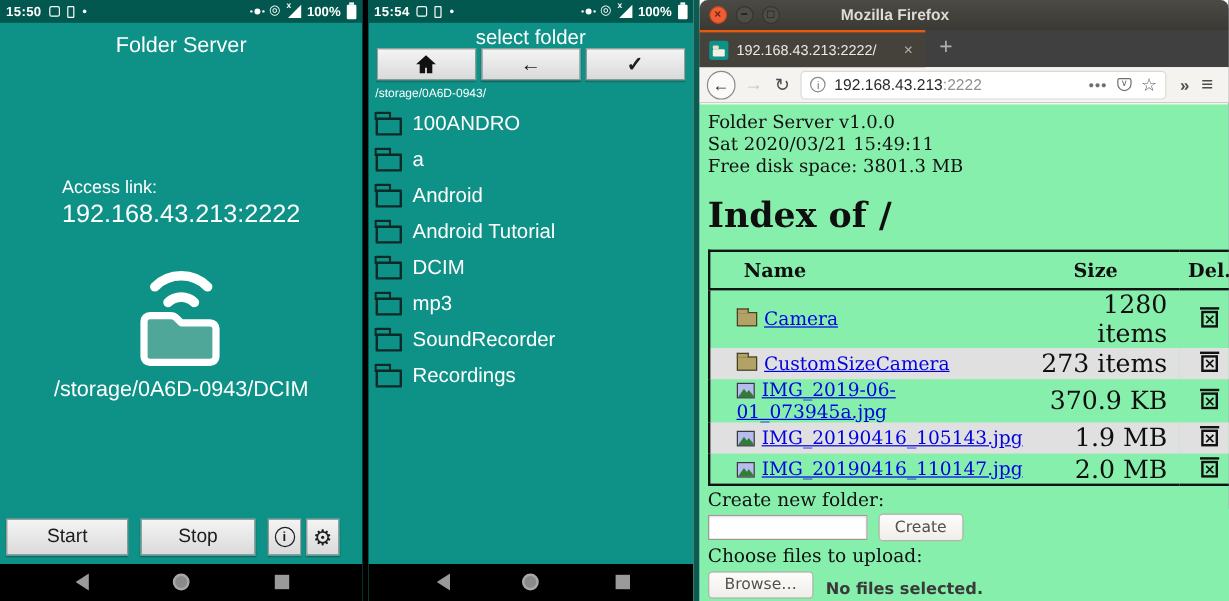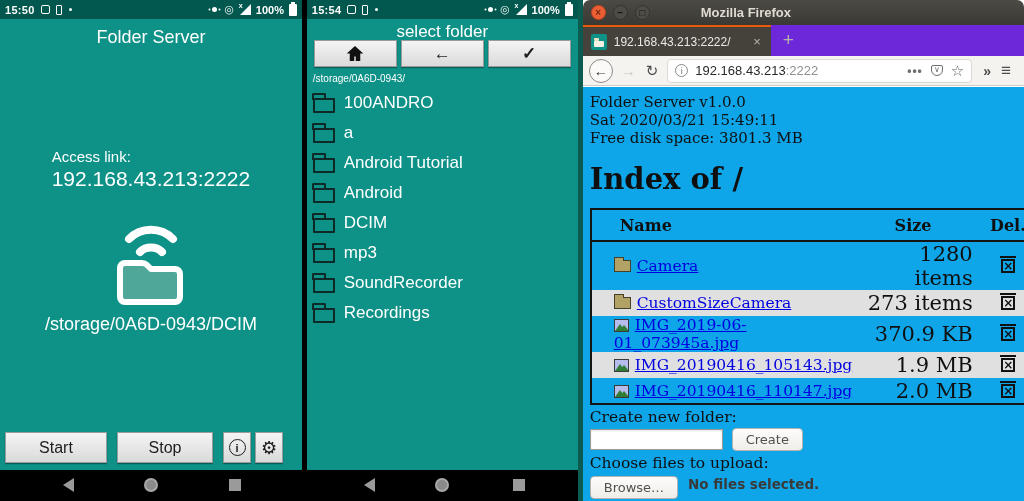--- a/index.html
+++ b/index.html
@@ -63,21 +63,21 @@
 
   
   .p-ff { width:461px; position:relative; height:501px; background:#fff; border-left:5px solid #0c5b50; }
   .ff-titlebar { height:25px; background:linear-gradient(#4c4a45,#3b3934); border-radius:7px 7px 0 0;
                  display:flex; align-items:center; padding:0 8px; }
   .wbtn { width:15px; height:15px; border-radius:50%; margin-right:7px; display:flex; align-items:center; justify-content:center;
           font-size:10px; line-height:10px; font-weight:bold; }
   .wbtn.close { background:#ec5f35; border:1px solid #c2431c; color:#74270e; }
   .wbtn.min, .wbtn.max { background:#4e4c46; border:1px solid #36342f; color:#17150f; }
   .wtitle { color:#dfdbd2; font-size:13px; font-weight:bold; margin-left:44px; }
-  .ff-tabbar { height:31px; background:#6d28d9; display:flex; }
+  .ff-tabbar { height:31px; background:#404040; display:flex; }
   .ff-tab { width:188px; background:#45423c; border-top:2px solid #e8590c; display:flex; align-items:center; padding:0 8px; }
   .fav { position:relative; width:16px; height:16px; background:#0e9187; border-radius:2px; flex:0 0 auto; }
   .fav::before { content:""; position:absolute; left:3px; top:7px; width:10px; height:6px; background:#f5f2e4; border-radius:1px; }
   .fav::after { content:""; position:absolute; left:3px; top:4px; width:5px; height:3px; background:#e7e0c2; border-radius:1px; }
   .tab-label { color:#ece9e4; font-size:12px; margin-left:7px; white-space:nowrap; overflow:hidden; flex:1; }
   .tab-close { color:#b5b2ac; font-size:13px; padding:0 2px; cursor:default; }
   .newtab { color:#b5b2ac; font-size:19px; line-height:29px; padding:0 12px; }
   .ff-navbar { height:30px; background:#f5f3f0; border-bottom:1px solid #cfccc6; display:flex; align-items:center; padding:0 6px; }
   .nav-ico { color:#4d4d4d; font-size:15px; margin:0 5px; }
   .back-circ { width:24px; height:24px; border:1.5px solid #8c8a86; border-radius:50%; background:#fbfaf9;
@@ -90,21 +90,21 @@
   .url-port { color:#909090; }
   .url-right { margin-left:auto; display:flex; align-items:center; gap:8px; }
   .dots { color:#6f6f6f; font-size:12px; letter-spacing:1px; font-weight:bold; }
   .pocket { width:12px; height:11px; border:1.5px solid #6f6f6f; border-radius:2px 2px 6px 6px; color:#6f6f6f;
             font-size:8px; line-height:7px; text-align:center; }
   .star { color:#5c5c5c; font-size:15px; }
   .chev { color:#4d4d4d; font-size:14px; font-weight:bold; margin:0 7px; }
   .hamb { color:#4d4d4d; font-size:17px; margin:0 7px 0 3px; }
 
   
-  .ff-content { position:absolute; top:87px; bottom:0; left:0; right:0; background:#0ea5e9; padding:6px 8px 0 7px;
+  .ff-content { position:absolute; top:87px; bottom:0; left:0; right:0; background:#86efac; padding:6px 8px 0 7px;
                 font-family:"DejaVu Serif","Liberation Serif",serif; color:#0f0f0f; }
   .info-line { font-size:15px; line-height:18px; }
   .idx-h1 { font-size:29px; font-weight:bold; margin-top:15px; }
   table.idx { border-collapse:collapse; width:446px; margin-top:12px; border:2px solid #141414; }
   table.idx thead th { font-size:16px; font-weight:bold; height:32px; border-bottom:2px solid #141414; }
   th.h-name { text-align:left; padding-left:28px; }
   th.h-size { padding-right:22px; }
   th.h-del { text-align:right; padding-right:8px; width:52px; }
   table.idx tbody tr { height:26px; }
   table.idx tbody tr:nth-child(even) { background:#e0e0e0; }
@@ -120,21 +120,21 @@
   .trash { position:relative; display:inline-block; width:14px; height:14px; border:2px solid #111; margin-top:4px;
            font-family:"DejaVu Sans",sans-serif; }
   .trash::before { content:""; position:absolute; top:-5px; left:-3px; right:-3px; height:2px; background:#111; }
   .trash::after { content:"×"; position:absolute; top:0; left:0; right:0; bottom:0; text-align:center; font-size:12px; line-height:10px; font-weight:bold; color:#111; }
   .form-line { font-size:15.5px; margin-top:3px; }
   .mkdir-row { display:flex; align-items:center; margin-top:2px; }
   .txt-input { width:133px; height:21px; border:1px solid #9d9a94; background:#fff; box-shadow:inset 0 1px 2px rgba(0,0,0,.12); }
   .ubtn { font-family:"DejaVu Sans","Liberation Sans",sans-serif; font-size:13px; color:#53504b; background:linear-gradient(#fdfcfb,#f0eeea);
           border:1px solid #b7b3ac; border-radius:4px; padding:3px 13px; }
   .create-btn { margin-left:9px; }
-  .browse-row { display:flex; align-items:flex-start; margin-top:4px; }
+  .browse-row { display:flex; align-items:flex-end; margin-top:4px; }
   .nofiles { font-family:"DejaVu Sans","Liberation Sans",sans-serif; font-size:13.5px; font-weight:bold; color:#3a3a3a; margin-left:10px; }
   .upload-btn { margin-top:7px; }
 </style>
 </head>
 <body>
 
 <div class="stage">
 
   <div class="phone p-left">
     <div class="statusbar">
@@ -223,25 +223,25 @@
         <div class="folder-row">
           <span class="mfolder"></span>
           <span class="fname">100ANDRO</span>
         </div>
         <div class="folder-row">
           <span class="mfolder"></span>
           <span class="fname">a</span>
         </div>
         <div class="folder-row">
           <span class="mfolder"></span>
+          <span class="fname">Android</span>
+        </div>
+        <div class="folder-row">
+          <span class="mfolder"></span>
           <span class="fname">Android Tutorial</span>
-        </div>
-        <div class="folder-row">
-          <span class="mfolder"></span>
-          <span class="fname">Android</span>
         </div>
         <div class="folder-row">
           <span class="mfolder"></span>
           <span class="fname">DCIM</span>
         </div>
         <div class="folder-row">
           <span class="mfolder"></span>
           <span class="fname">mp3</span>
         </div>
         <div class="folder-row">

